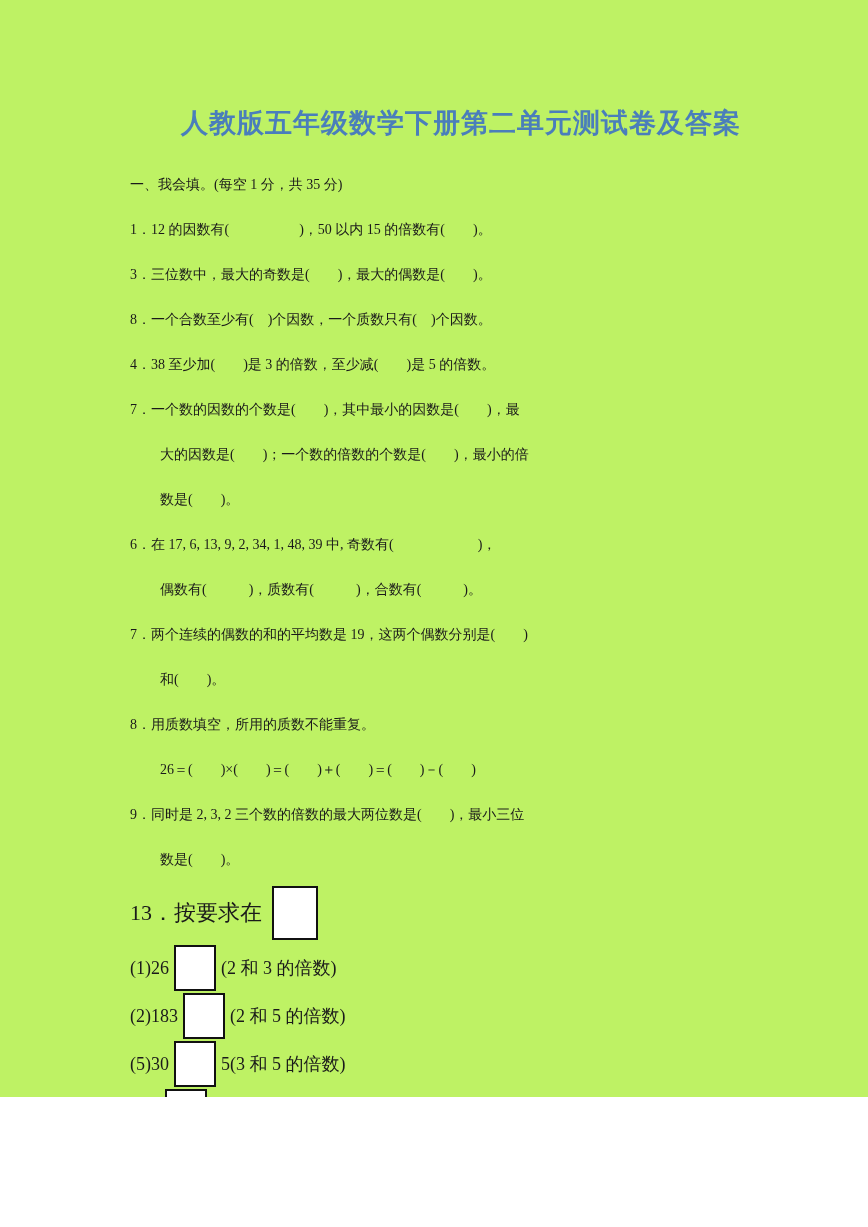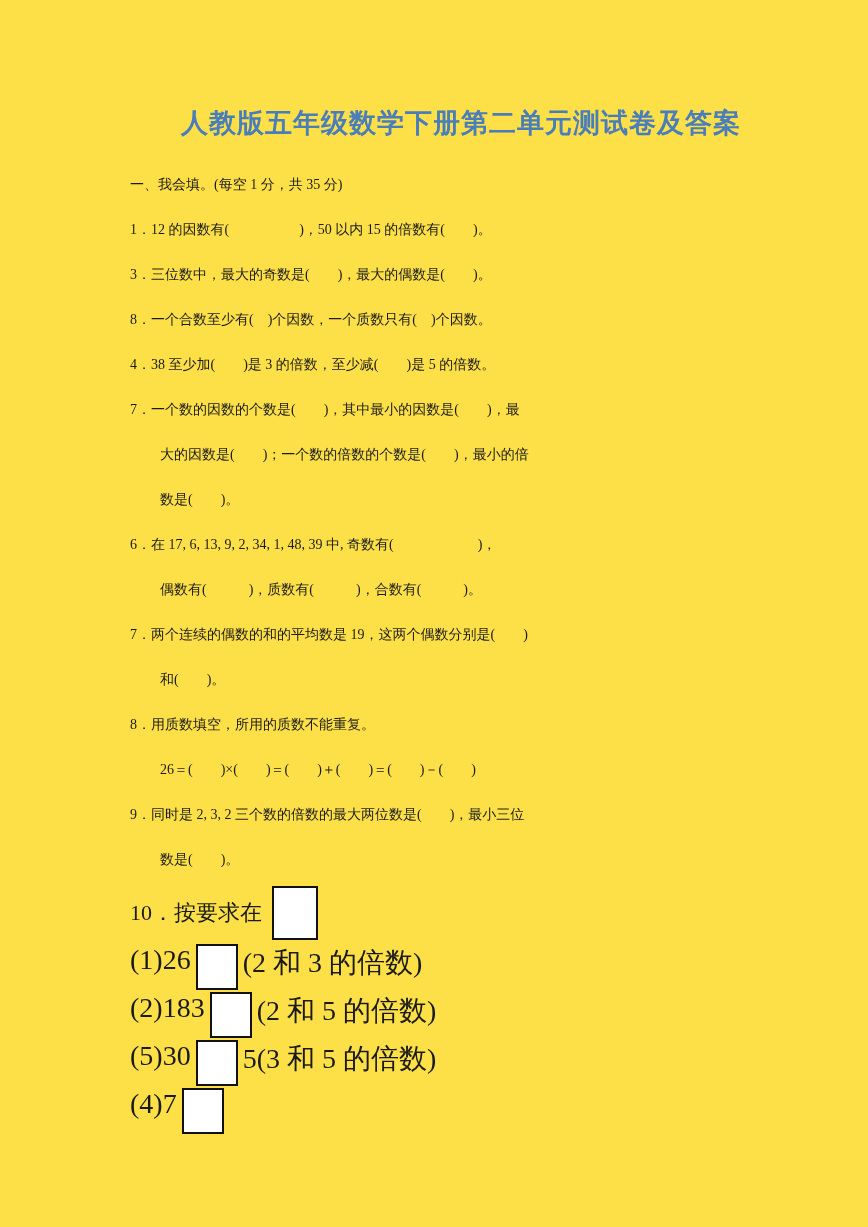--- a/index.html
+++ b/index.html
@@ -1,20 +1,20 @@
 <!DOCTYPE html>
 <html><head>
 <meta charset="utf-8">
 <style>
   html, body { margin: 0; padding: 0; background: #ffffff; }
   .page {
     position: relative;
     width: 868px;
-    height: 1227px;
-    background: #fde047;
+    height: 1097px;
+    background: #bef264;
     box-sizing: border-box;
     padding: 100px 76px 0 130px;
     overflow: hidden;
     font-family: "Liberation Serif", "DejaVu Serif", serif;
     color: #1a1a1a;
   }
   .doc-title {
     font-family: "Liberation Sans", "DejaVu Sans", sans-serif;
     font-size: 27px;
     font-weight: bold;
@@ -41,22 +41,23 @@
   .box-lg {
     width: 42px;
     height: 50px;
     border: 2px solid #111;
     margin: 0 10px;
     flex: 0 0 auto;
     background: #fff;
   }
   .sub-row {
     display: flex;
+    align-items: center;
     height: 48px;
-    font-size: 28px;
+    font-size: 18px;
     white-space: nowrap;
   }
   .box-sm {
     width: 38px;
     height: 42px;
     border: 2px solid #111;
     margin: 0 5px;
     flex: 0 0 auto;
     background: #fff;
   }
@@ -88,21 +89,21 @@
   <div class="line">7．两个连续的偶数的和的平均数是 19，这两个偶数分别是(　　)</div>
   <div class="line cont">和(　　)。</div>
 
   <div class="line">8．用质数填空，所用的质数不能重复。</div>
   <div class="line cont">26＝(　　)×(　　)＝(　　)＋(　　)＝(　　)－(　　)</div>
 
   <div class="line">9．同时是 2, 3, 2 三个数的倍数的最大两位数是(　　)，最小三位</div>
   <div class="line cont">数是(　　)。</div>
 
   <div class="q10-row">
-    <span>10．按要求在</span>
+    <span>13．按要求在</span>
     <span class="box-lg"></span>
   </div>
 
   <div class="sub-row">
     <span>(1)26</span>
     <span class="box-sm"></span>
     <span>(2 和 3 的倍数)</span>
   </div>
 
   <div class="sub-row">

